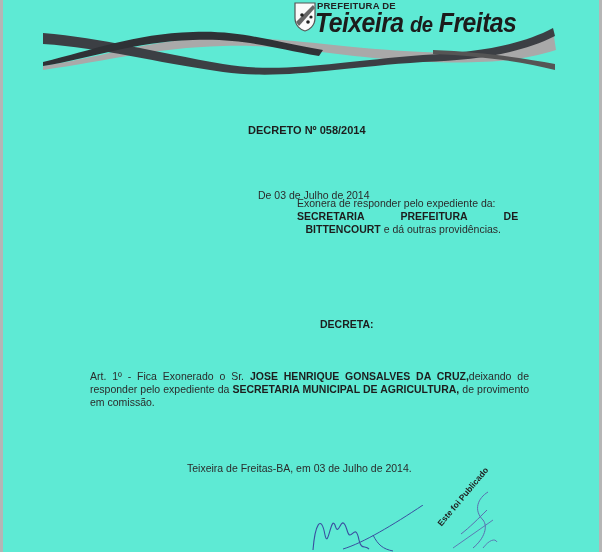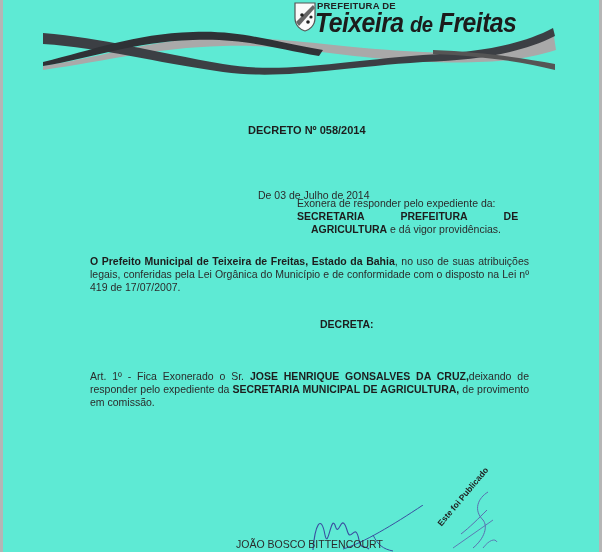--- a/index.html
+++ b/index.html
@@ -103,38 +103,37 @@
 
   <div class="text ementa">
     <div class="row">
       <span>Exonera de responder pelo expediente da:</span>
     </div>
     <div class="row bold">
       <span>SECRETARIA</span>
       <span>PREFEITURA</span>
       <span>DE</span>
     </div>
-    <div><span class="bold">AGRICULTURA</span><span> e dá vigor providências.</span></div>
+    <div><span class="bold">BITTENCOURT</span><span> e dá outras providências.</span></div>
   </div>
 
-  <div class="text preambulo justify"><span class="bold">O Prefeito Municipal de Teixeira de Freitas, Estado da Bahia</span><span>, no uso de suas atribuições legais, conferidas pela Lei Orgânica do Município e de conformidade com o disposto na Lei nº 419 de 17/07/2007.</span></div>
 
   <div class="text decreta">DECRETA:</div>
 
   <div class="text art1 justify"><span>Art. 1º - Fica Exonerado o Sr. </span><span class="bold">JOSE HENRIQUE GONSALVES DA CRUZ,</span><span>deixando de responder pelo expediente da </span><span class="bold">SECRETARIA MUNICIPAL DE AGRICULTURA,</span><span> de provimento em comissão.</span></div>
 
 
+  <div class="text local">Teixeira de Freitas-BA, em 03 de Julho de 2014.</div>
 
   <svg class="sig-svg" width="140" height="47">
     <path d="M10 45 C 12 20, 18 8, 22 30 C 25 45, 28 10, 32 20 C 36 35, 38 5, 44 25 C 48 40, 52 15, 56 35 C 58 45, 62 40, 66 44" fill="none" stroke="#3a4fa0" stroke-width="1.1"></path>
     <path d="M40 44 C 60 38, 90 20, 120 0" fill="none" stroke="#3a4fa0" stroke-width="1"></path>
     <path d="M70 30 C 75 40, 80 44, 90 46" fill="none" stroke="#3a4fa0" stroke-width="1"></path>
   </svg>
 
-  <div class="text signer">JOÃO BOSCO BITTENCOURT</div>
 
   <svg class="stamp-svg" width="110" height="62">
     <path d="M55 2 C 45 8, 40 20, 50 30 C 55 36, 52 48, 40 58" fill="none" stroke="#5a6db0" stroke-width="1"></path>
     <path d="M28 44 C 36 38, 46 28, 54 20" fill="none" stroke="#5a6db0" stroke-width="1"></path>
     <path d="M20 58 L 60 30" fill="none" stroke="#5a6db0" stroke-width="0.9"></path>
     <path d="M50 58 C 56 50, 62 48, 64 52" fill="none" stroke="#5a6db0" stroke-width="0.9"></path>
   </svg>
   <div class="stamp-text">Este foi Publicado</div>
 </div>
 

